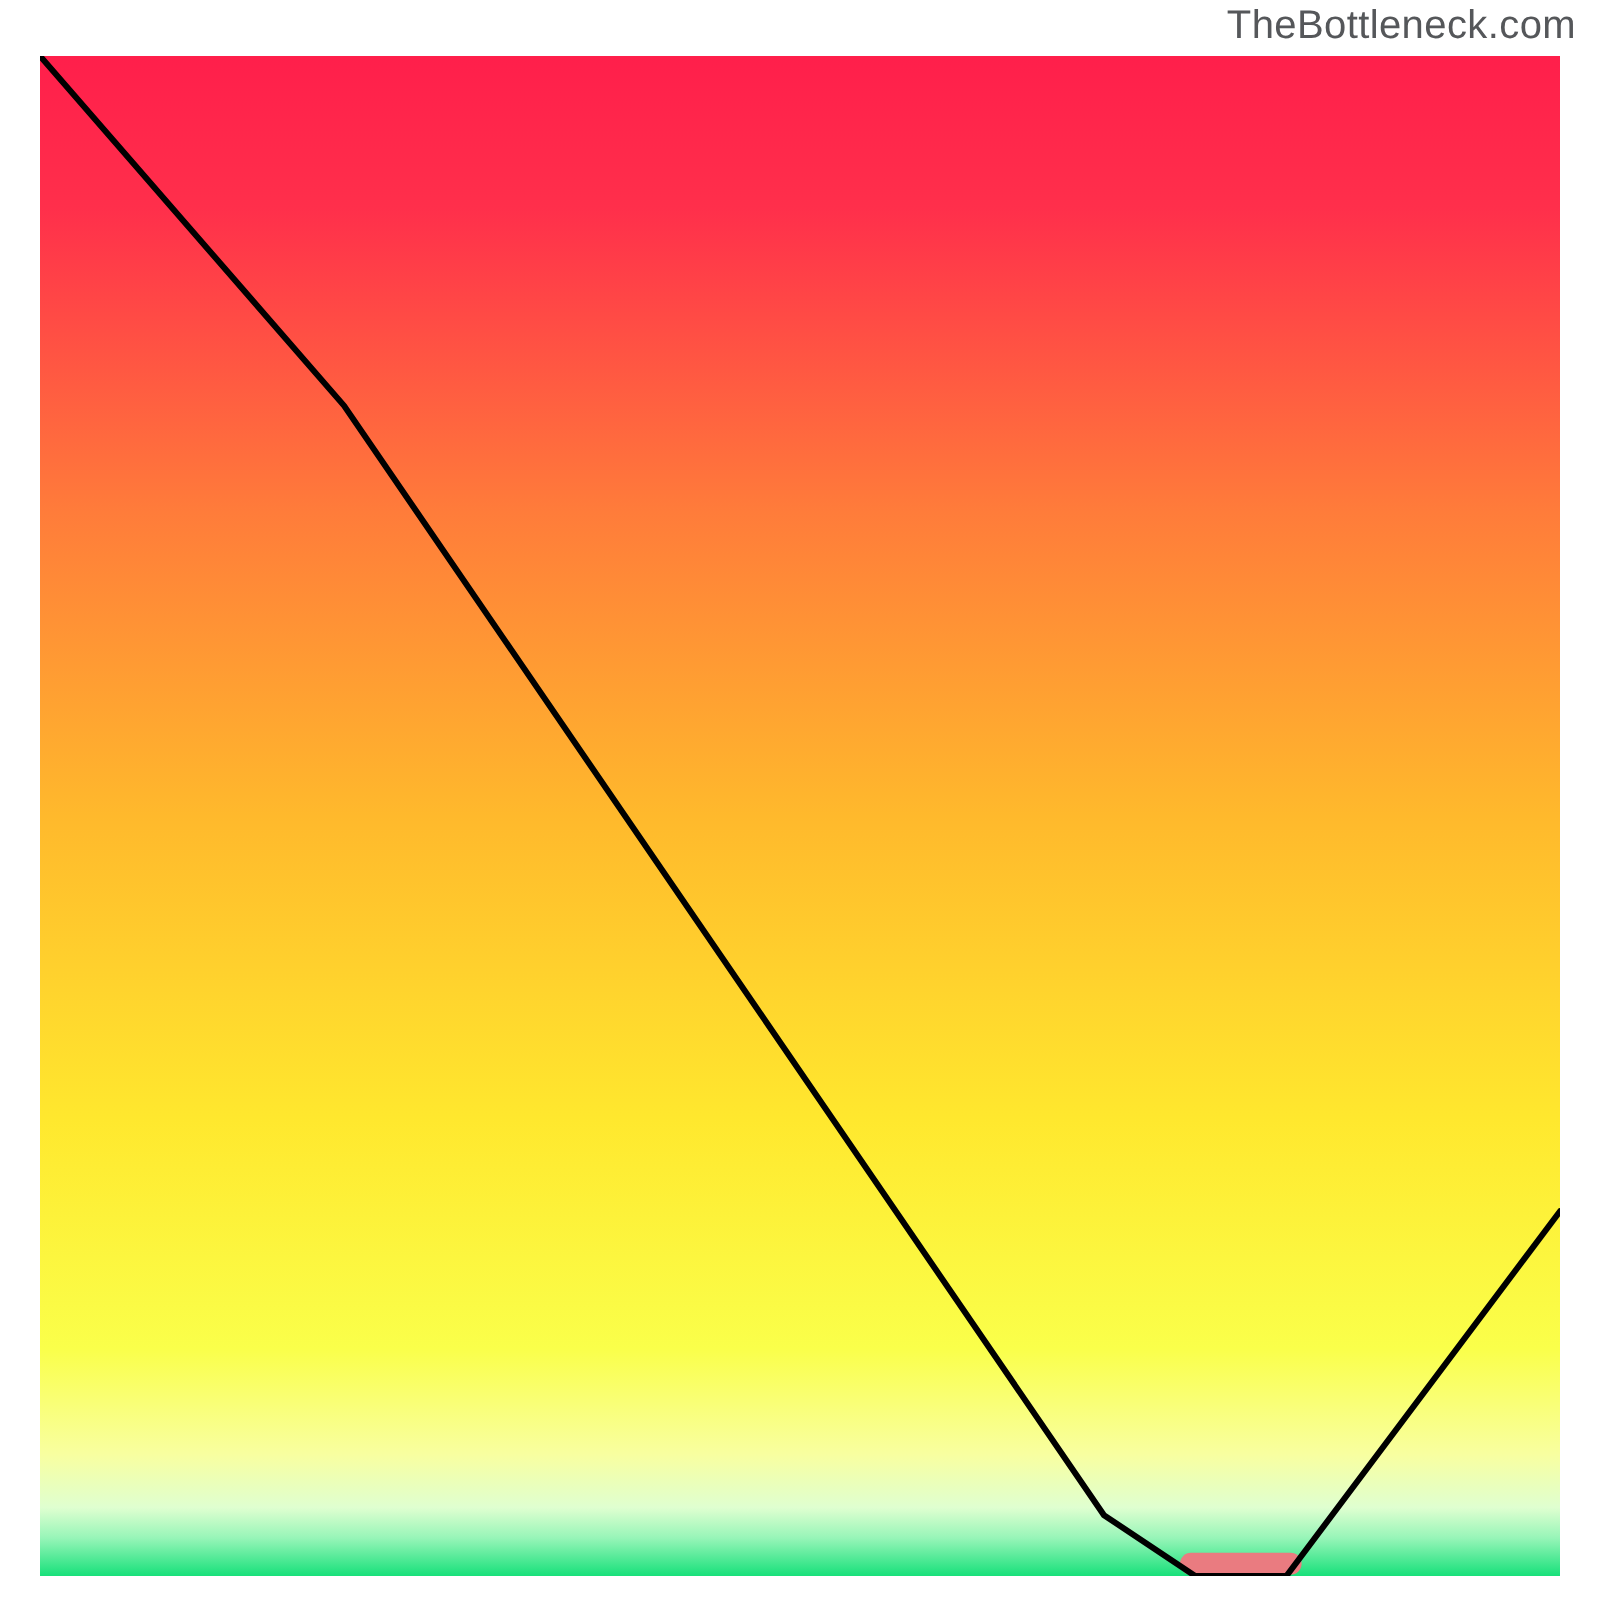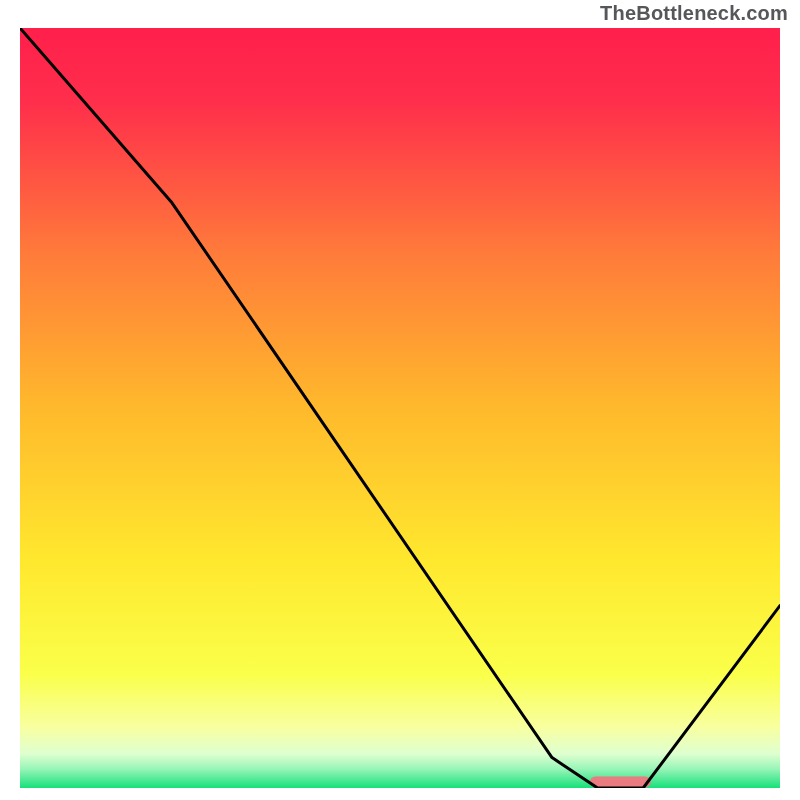--- a/index.html
+++ b/index.html
@@ -9,21 +9,21 @@
     height: 800px;
     background: #ffffff;
     overflow: hidden;
     font-family: "Helvetica Neue", Arial, sans-serif;
   }
   .watermark {
     position: absolute;
     top: 2px;
     right: 12px;
     font-size: 20px;
-    font-weight: 700;
+    font-weight: 400;
     color: #55575a;
     letter-spacing: 0.2px;
     margin-left: 33px;
   }
   .plot {
     position: absolute;
     left: 20px;
     top: 28px;
     width: 760px;
     height: 760px;

